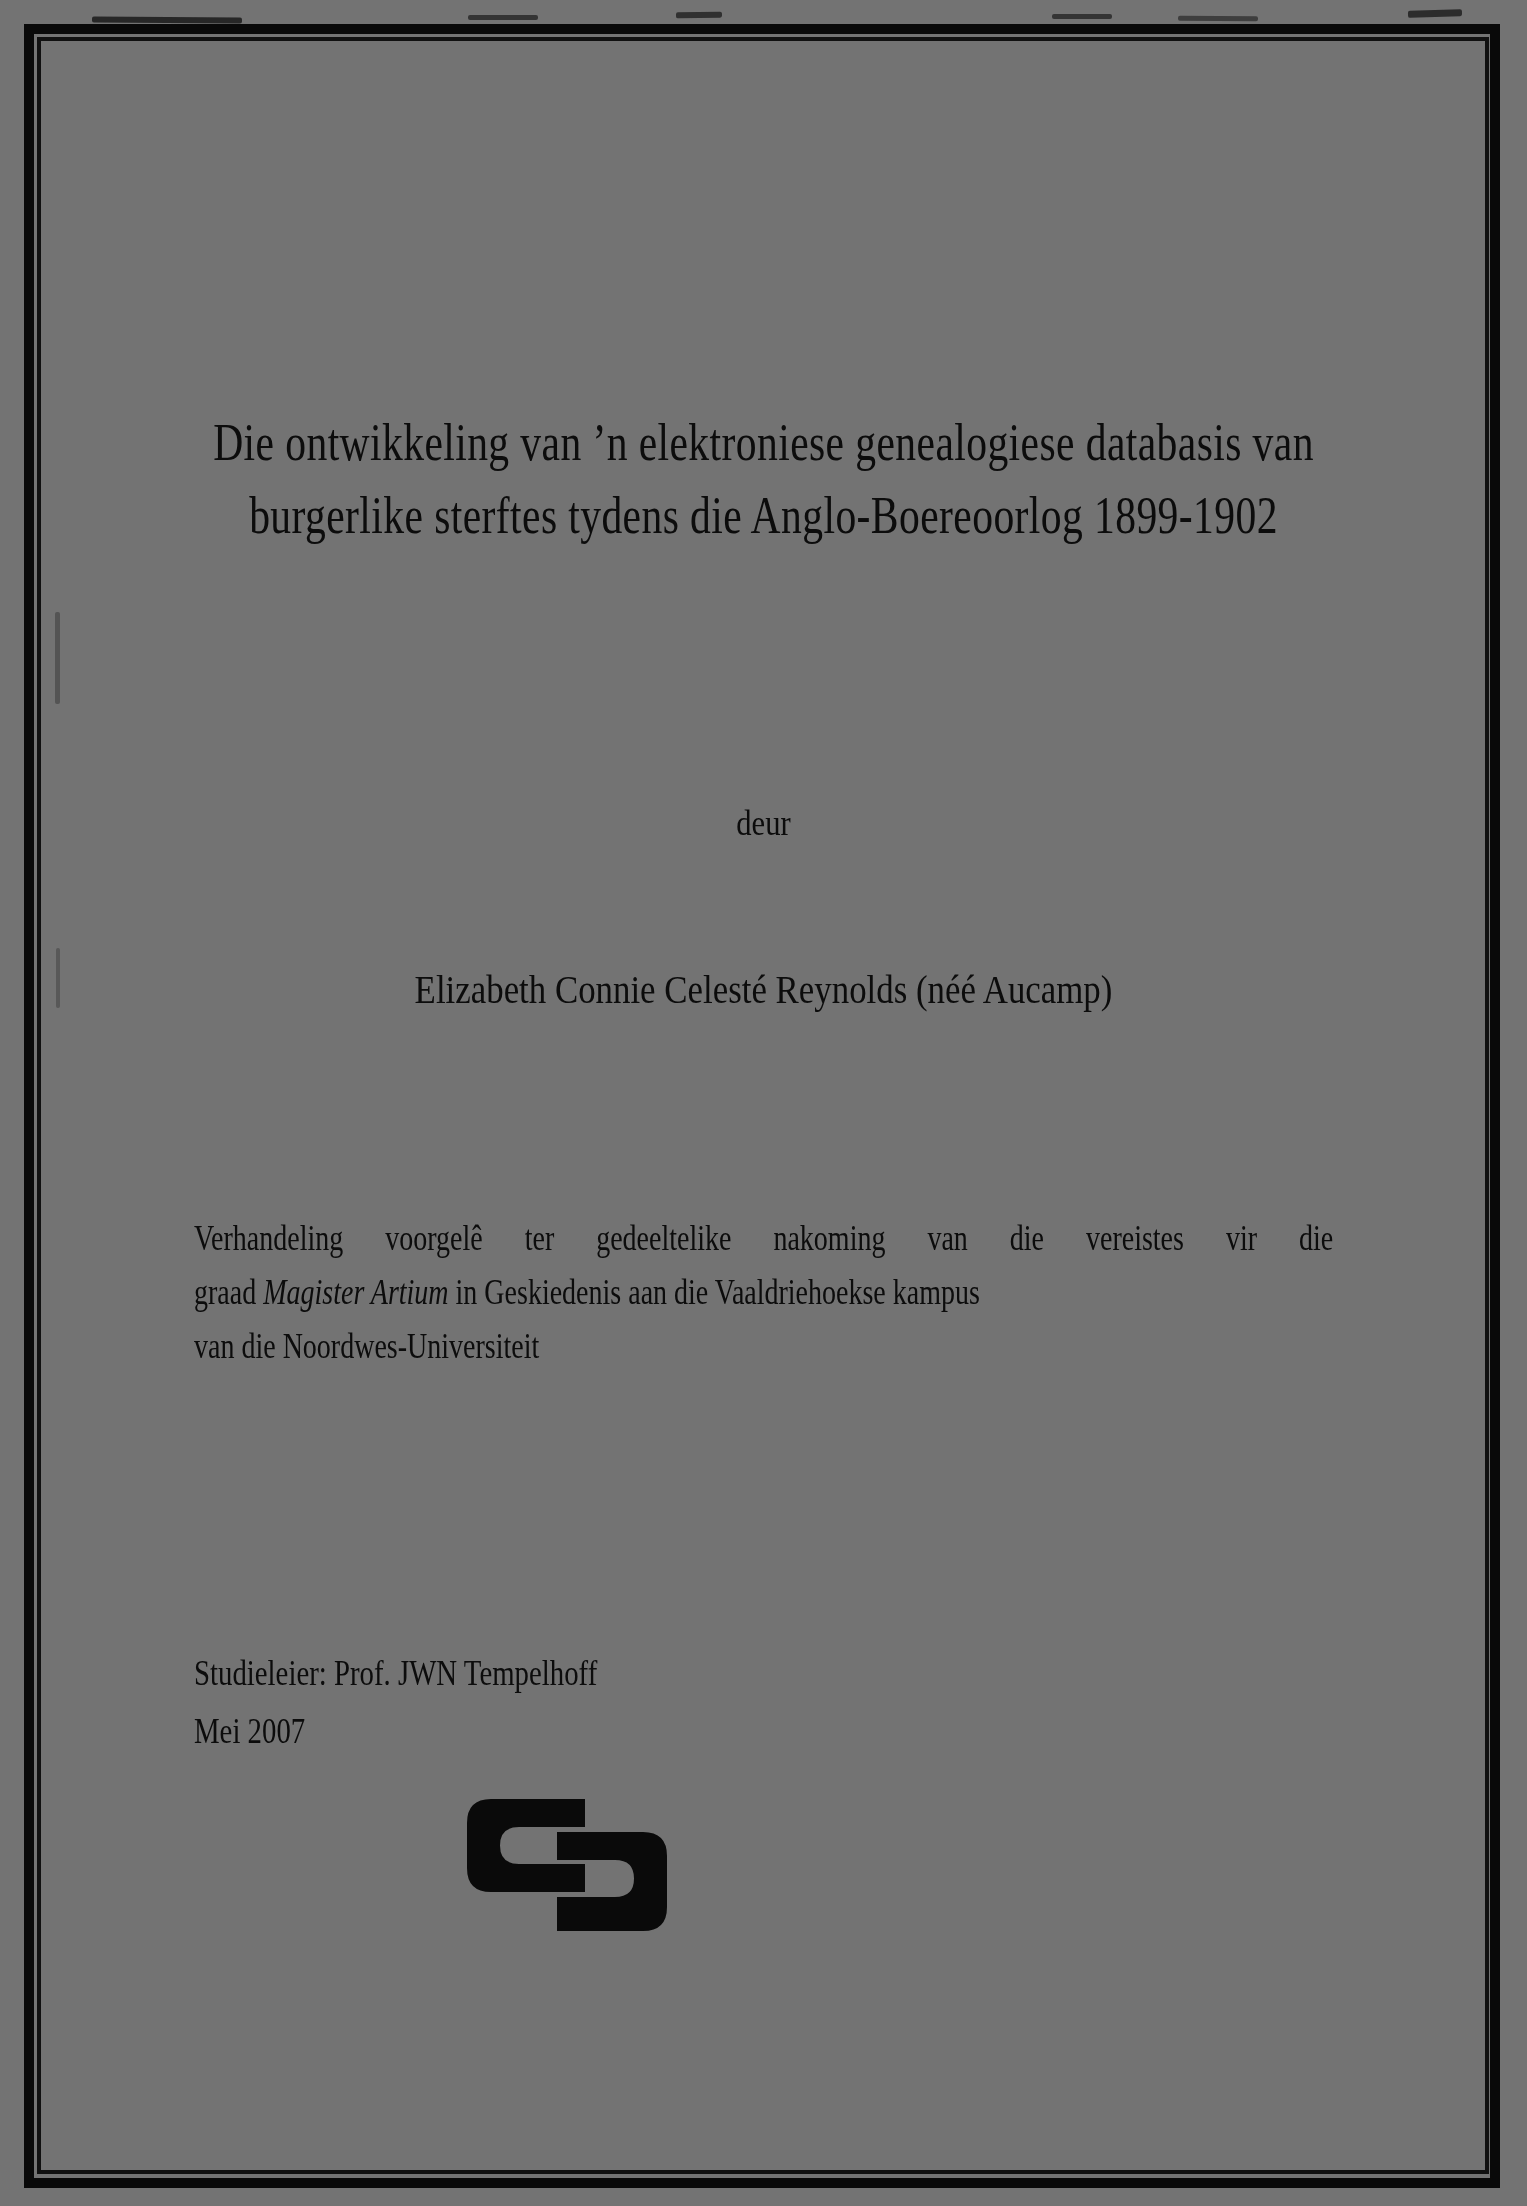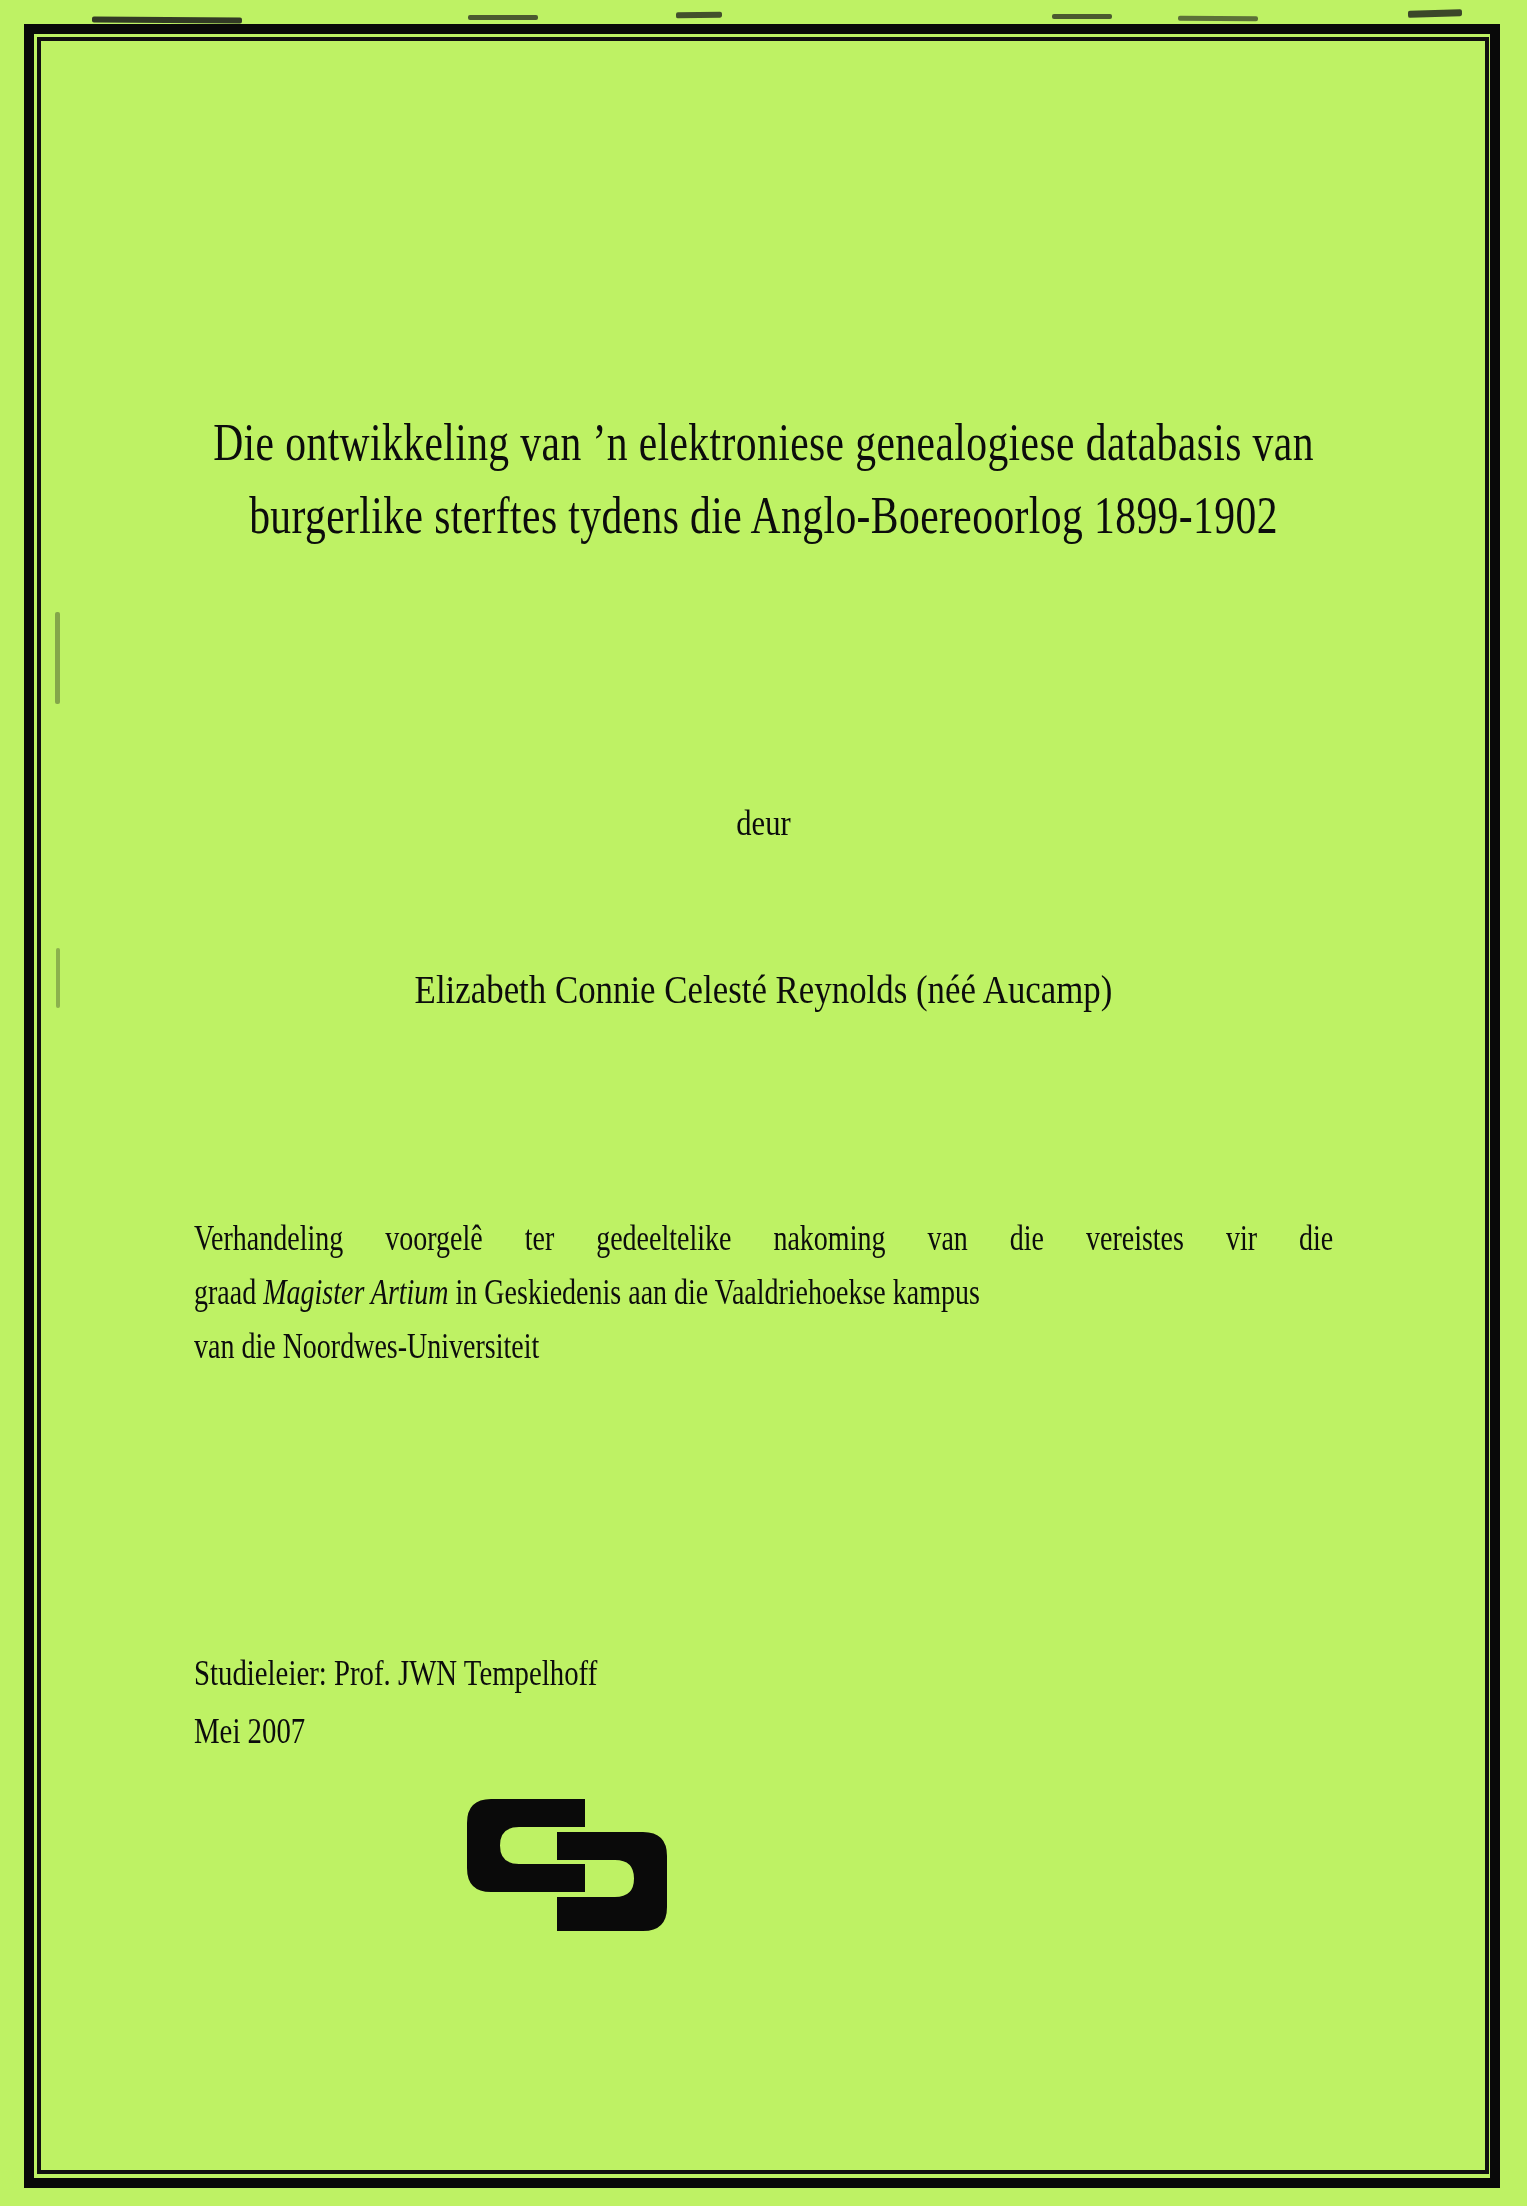--- a/index.html
+++ b/index.html
@@ -1,18 +1,18 @@
 <!DOCTYPE html>
 <html><head>
 <meta charset="utf-8">
 <style>
   html,body { margin:0; padding:0; background:#e8e8e8; }
   .page {
     position:relative; width:1527px; height:2206px;
-    background:#bef264; overflow:hidden;
+    background:#737373; overflow:hidden;
     font-family:"Liberation Serif", serif; color:#0c0c0c;
   }
   
   .frame-outer {
     position:absolute; left:24px; top:24px; width:1476px; height:2164px;
     border:10px solid #090909; box-sizing:border-box;
   }
   .frame-inner {
     position:absolute; left:37px; top:37px; width:1452px; height:2137px;
     border:4px solid #101010; box-sizing:border-box;

